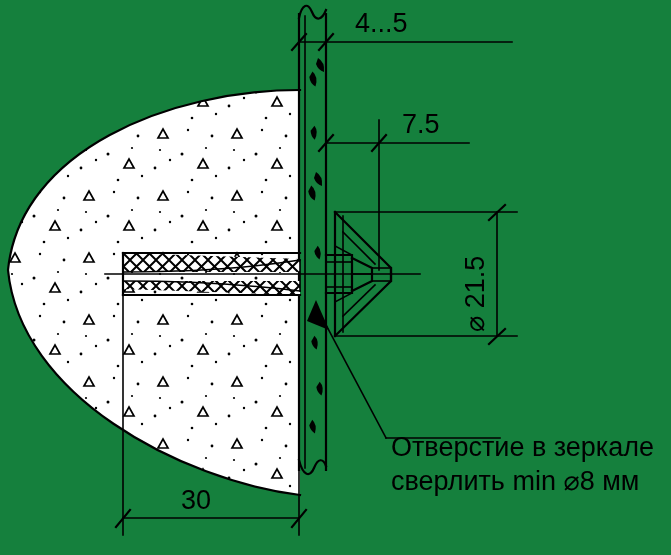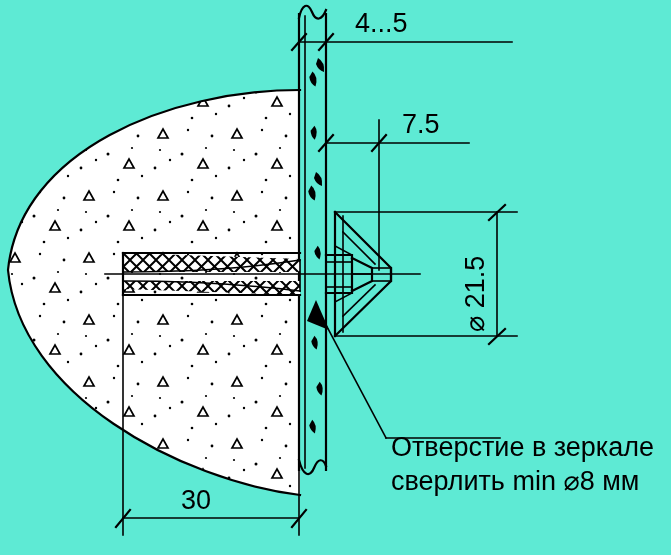--- a/index.html
+++ b/index.html
@@ -7,21 +7,21 @@
     padding: 0;
     background: #ffffff;
   }
   body {
     font-family: "Liberation Sans", sans-serif;
   }
   #drawing-root {
     position: relative;
     width: 671px;
     height: 555px;
-    background: #5eead4;
+    background: #15803d;
     overflow: hidden;
   }
   svg.cad {
     display: block;
     width: 671px;
     height: 555px;
   }
   .ln { stroke: #000000; fill: none; stroke-linecap: square; }
   .thin { stroke-width: 1.6; }
   .med  { stroke-width: 2.2; }

